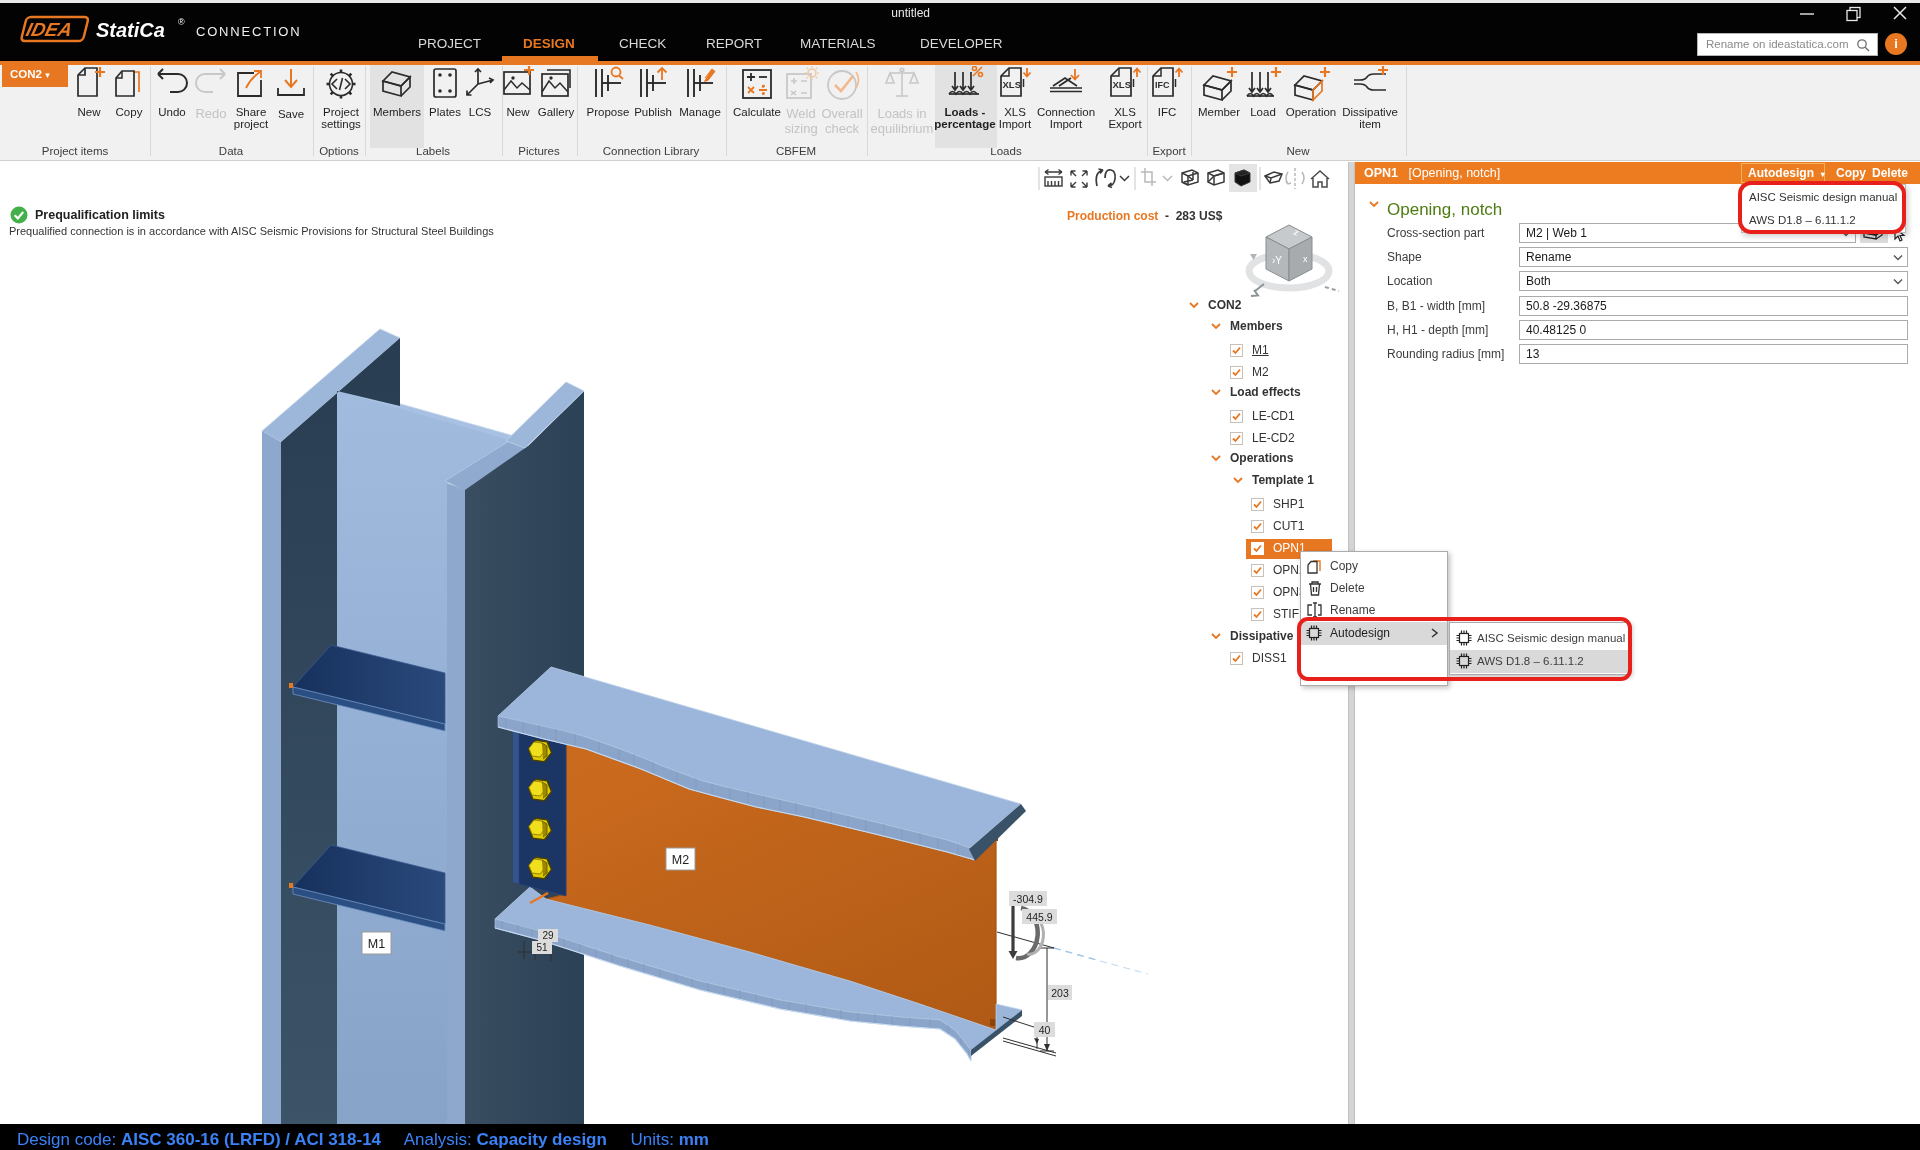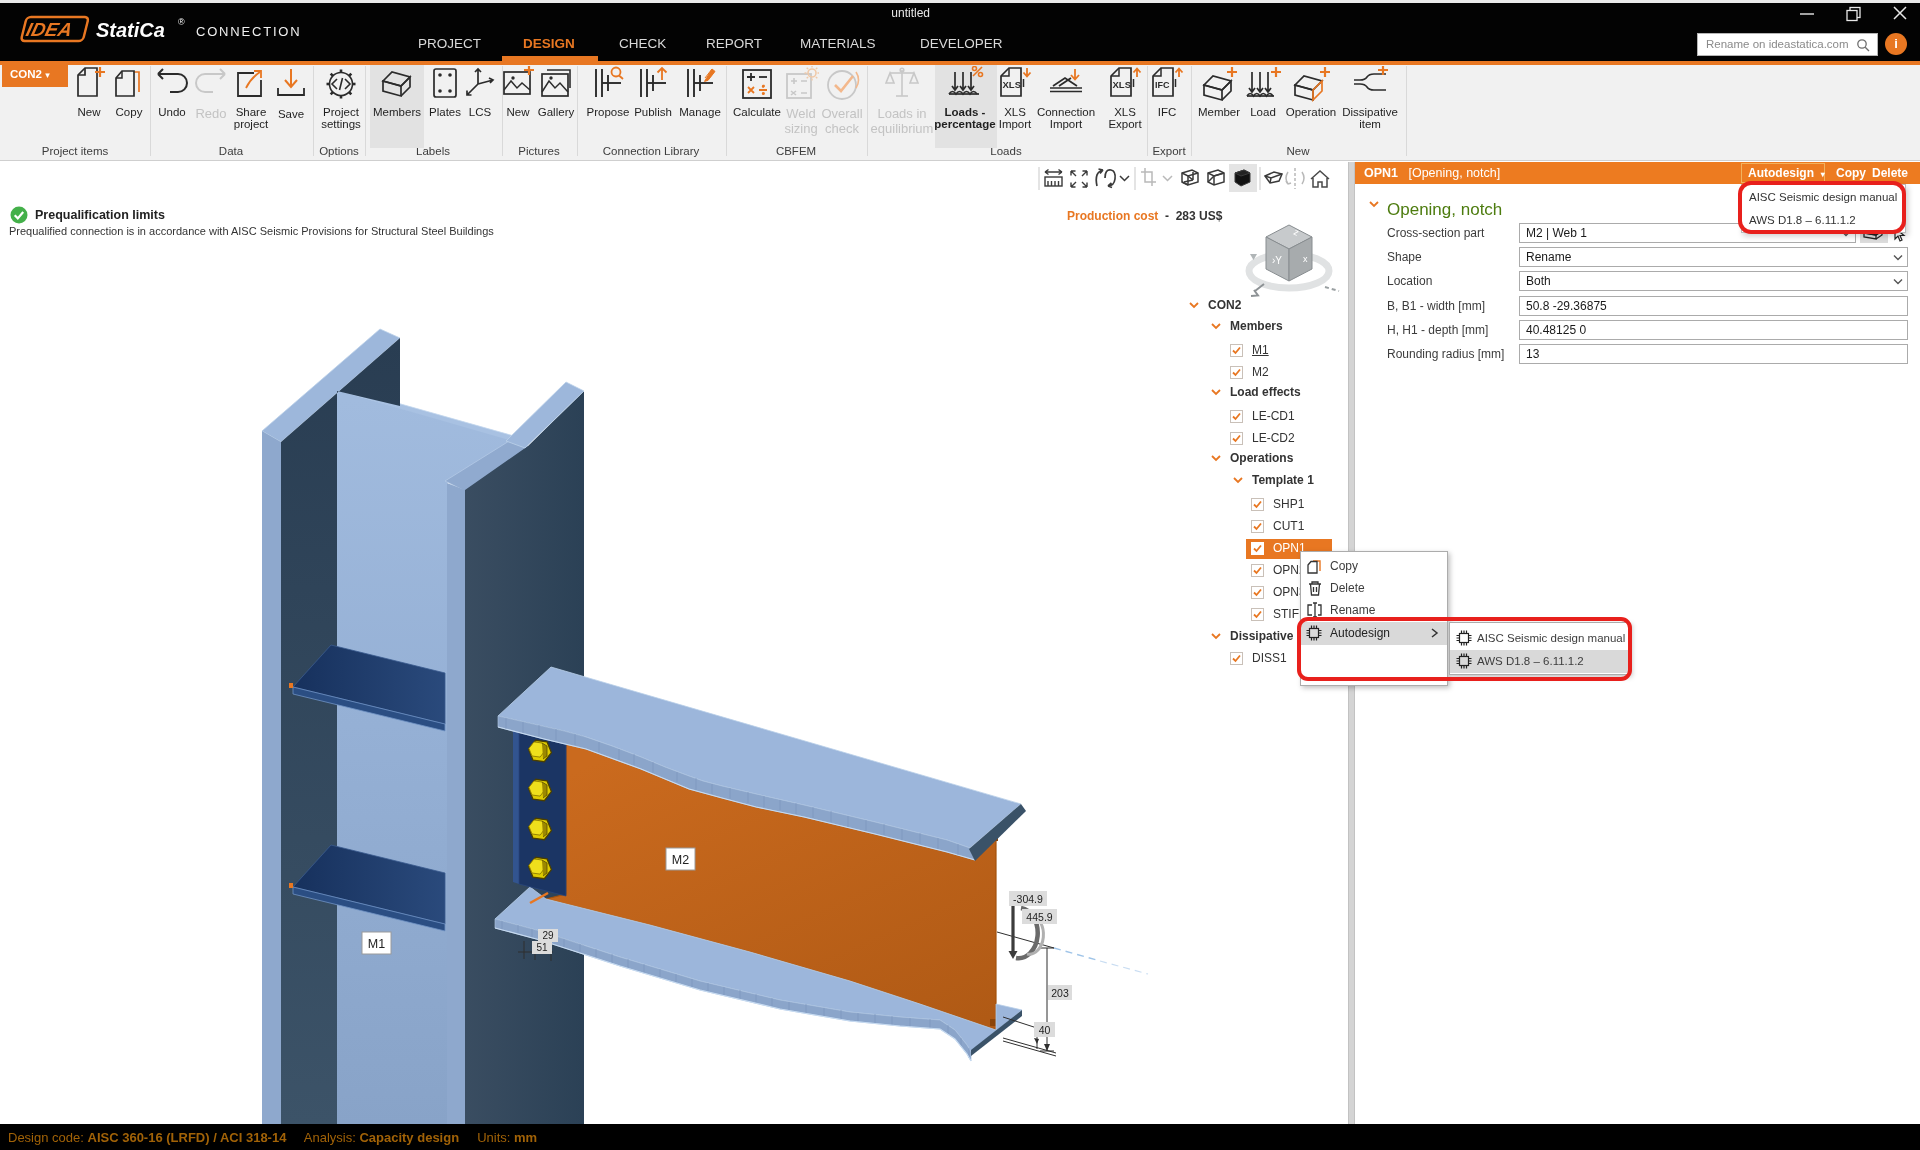--- a/index.html
+++ b/index.html
@@ -726,12 +726,12 @@
     </g>
   </svg>
 <div class="cmitem" style="left:1477px;top:632px;font-size:11.5px">AISC Seismic design manual</div>
 <div class="cmitem" style="left:1477px;top:655px;font-size:11.5px">AWS D1.8 – 6.11.1.2</div>
 <div class="abs" style="left:1297px;top:617px;width:335px;height:64px;border:4px solid #e8201c;border-radius:11px"></div>
 <div class="abs" style="left:1741px;top:184px;width:165px;height:49px;background:#fff;border:1px solid #bbb;box-shadow:2px 3px 6px rgba(0,0,0,0.2)"></div>
 <div class="abs" style="left:1749px;top:191px;font-size:11.5px;color:#333">AISC Seismic design manual</div>
 <div class="abs" style="left:1749px;top:214px;font-size:11.5px;color:#333">AWS D1.8 – 6.11.1.2</div>
 <div class="abs" style="left:1738px;top:181px;width:168px;height:53px;border:4px solid #e8201c;border-radius:13px"></div>
 <div id="bottombar"></div>
-<div class="abs" style="left:8px;top:1130px;font-size:13px;color:#a16207">Design code: <b>AISC 360-16 (LRFD) / ACI 318-14</b>&nbsp;&nbsp;&nbsp;&nbsp; Analysis: <b>Capacity design</b>&nbsp;&nbsp;&nbsp;&nbsp; Units: <b>mm</b></div>
+<div class="abs" style="left:17px;top:1130px;font-size:17px;color:#3b82f6">Design code: <b>AISC 360-16 (LRFD) / ACI 318-14</b>&nbsp;&nbsp;&nbsp;&nbsp; Analysis: <b>Capacity design</b>&nbsp;&nbsp;&nbsp;&nbsp; Units: <b>mm</b></div>
 </body></html>

